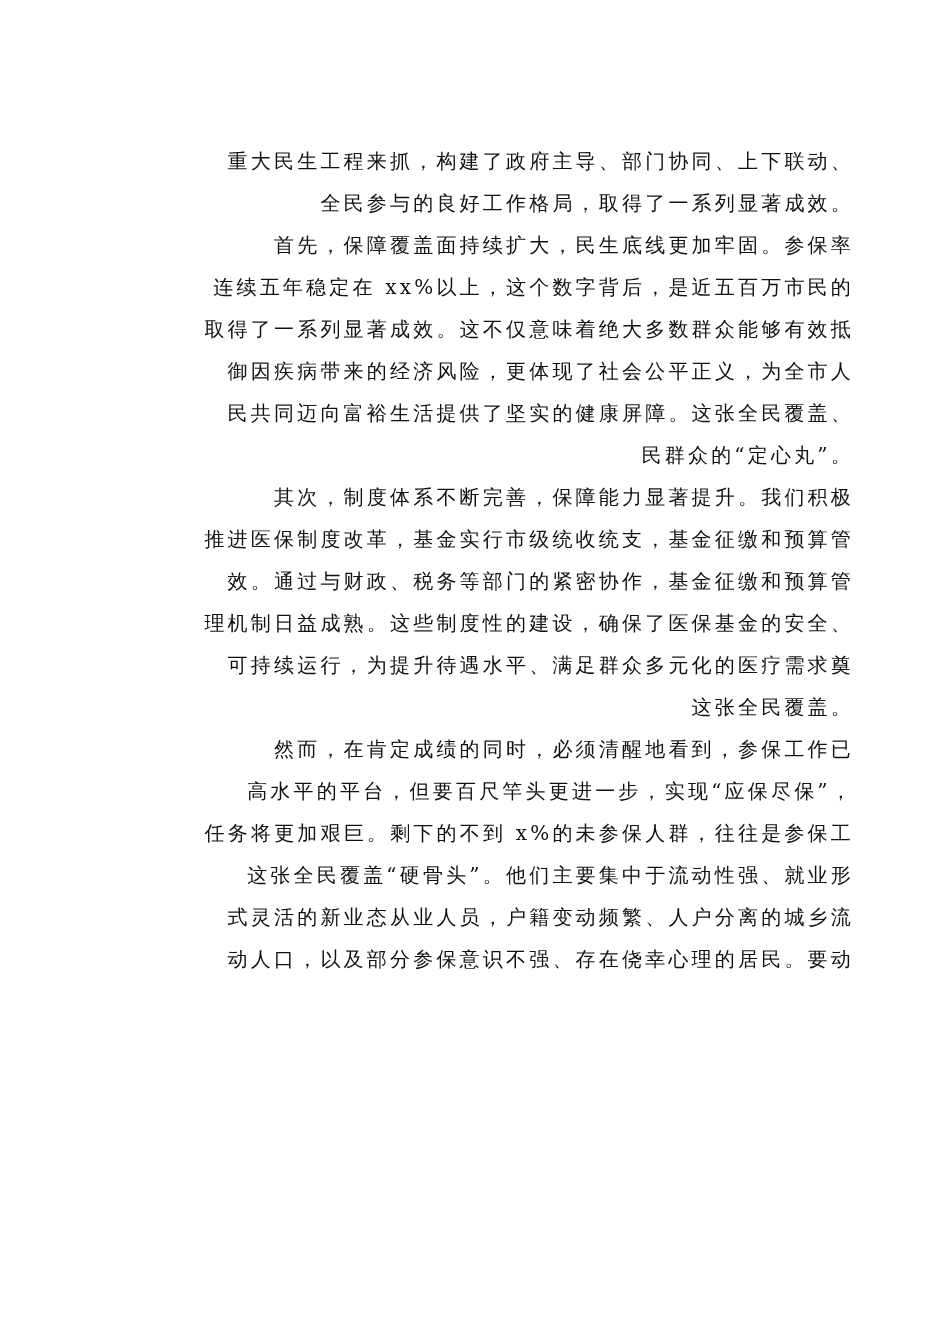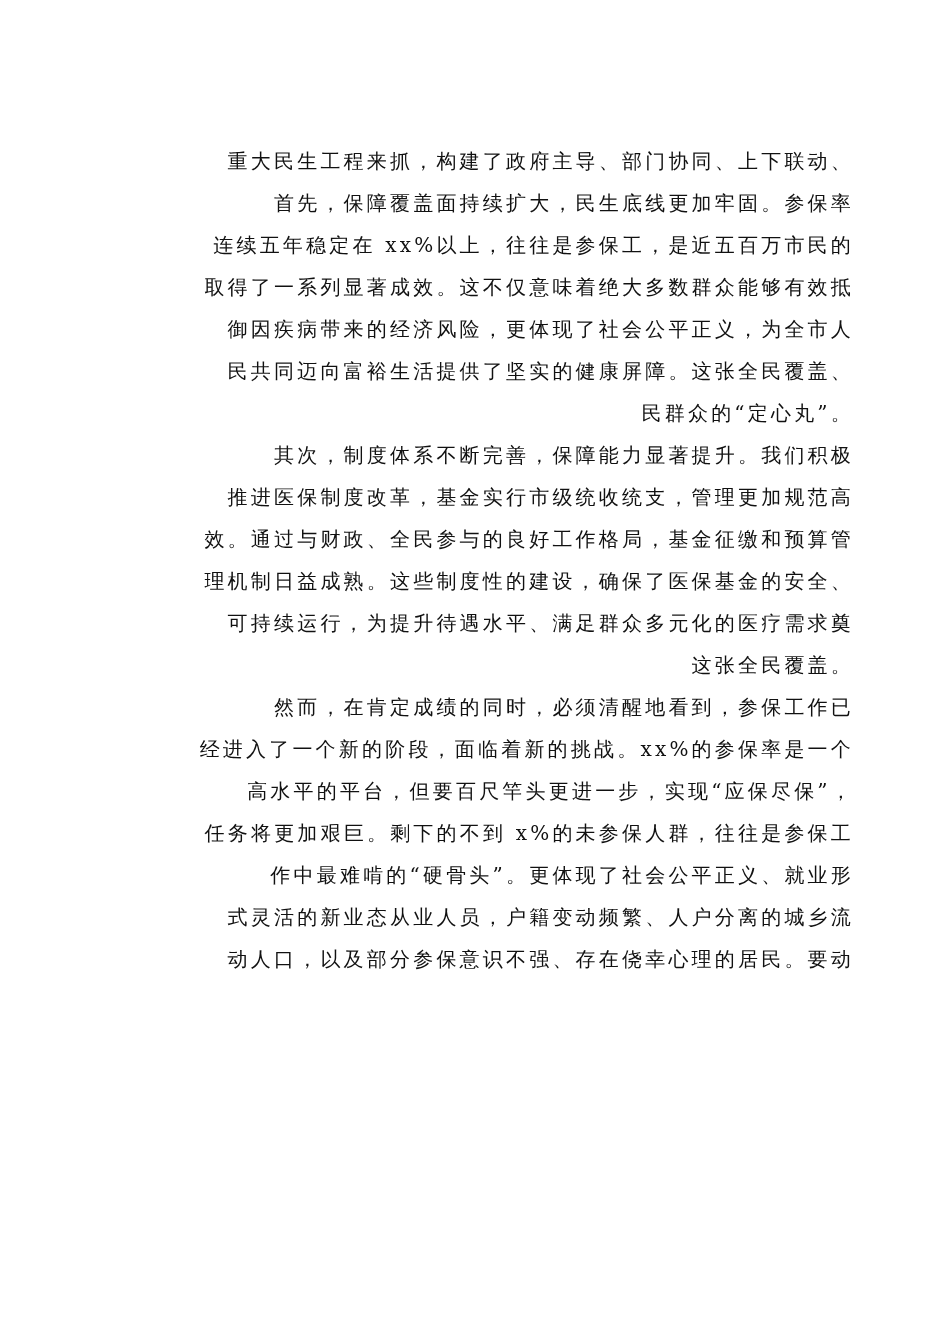--- a/index.html
+++ b/index.html
@@ -42,44 +42,44 @@
     }
   </style>
 </head>
 <body>
 
 <div class="page">
   <div class="text-block">
 
     <div>
       <div class="line">重大民生工程来抓，构建了政府主导、部门协同、上下联动、</div>
+      <div class="line">全民参与的良好工作格局，取得了一系列显著成效。</div>
     </div>
 
     <div>
       <div class="line indent">首先，保障覆盖面持续扩大，民生底线更加牢固。参保率</div>
-      <div class="line">连续五年稳定在 xx%以上，往往是参保工，是近五百万市民的</div>
+      <div class="line">连续五年稳定在 xx%以上，这个数字背后，是近五百万市民的</div>
       <div class="line">取得了一系列显著成效。这不仅意味着绝大多数群众能够有效抵</div>
       <div class="line">御因疾病带来的经济风险，更体现了社会公平正义，为全市人</div>
       <div class="line">民共同迈向富裕生活提供了坚实的健康屏障。这张全民覆盖、</div>
       <div class="line">民群众的“定心丸”。</div>
     </div>
 
     <div>
       <div class="line indent">其次，制度体系不断完善，保障能力显著提升。我们积极</div>
-      <div class="line">推进医保制度改革，基金实行市级统收统支，管理更加规范高</div>
-      <div class="line">效。通过与财政、全民参与的良好工作格局，基金征缴和预算管</div>
+      <div class="line">推进医保制度改革，基金实行市级统收统支，基金征缴和预算管</div>
+      <div class="line">效。通过与财政、税务等部门的紧密协作，基金征缴和预算管</div>
       <div class="line">理机制日益成熟。这些制度性的建设，确保了医保基金的安全、</div>
       <div class="line">可持续运行，为提升待遇水平、满足群众多元化的医疗需求奠</div>
       <div class="line">这张全民覆盖。</div>
     </div>
 
     <div>
       <div class="line indent">然而，在肯定成绩的同时，必须清醒地看到，参保工作已</div>
-      <div class="line">经进入了一个新的阶段，面临着新的挑战。xx%的参保率是一个</div>
       <div class="line">高水平的平台，但要百尺竿头更进一步，实现“应保尽保”，</div>
       <div class="line">任务将更加艰巨。剩下的不到 x%的未参保人群，往往是参保工</div>
-      <div class="line">作中最难啃的“硬骨头”。更体现了社会公平正义、就业形</div>
+      <div class="line">这张全民覆盖“硬骨头”。他们主要集中于流动性强、就业形</div>
       <div class="line">式灵活的新业态从业人员，户籍变动频繁、人户分离的城乡流</div>
       <div class="line">动人口，以及部分参保意识不强、存在侥幸心理的居民。要动</div>
     </div>
 
   </div>
 </div>
 
 </body></html>

